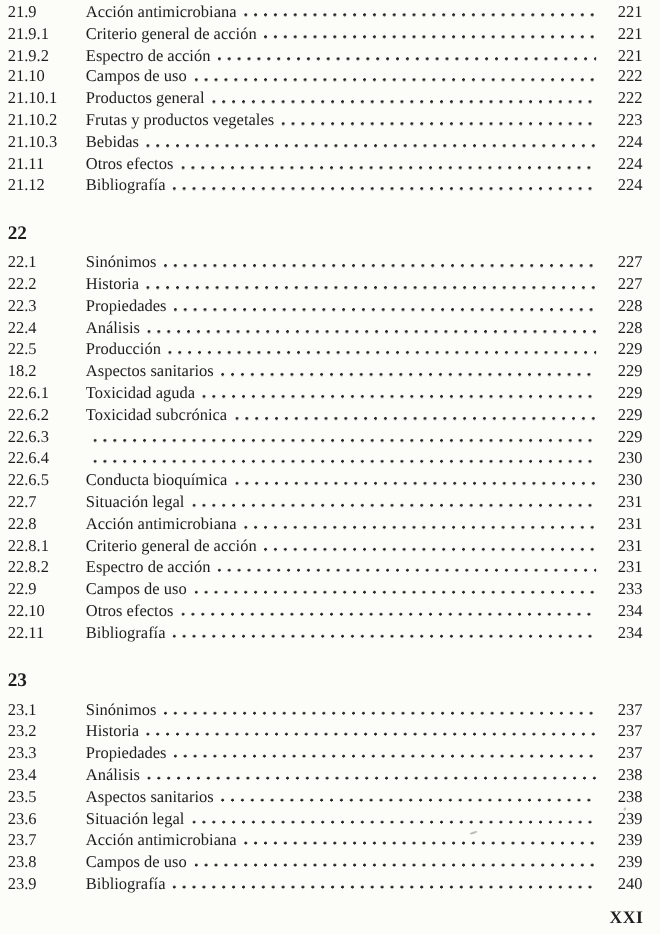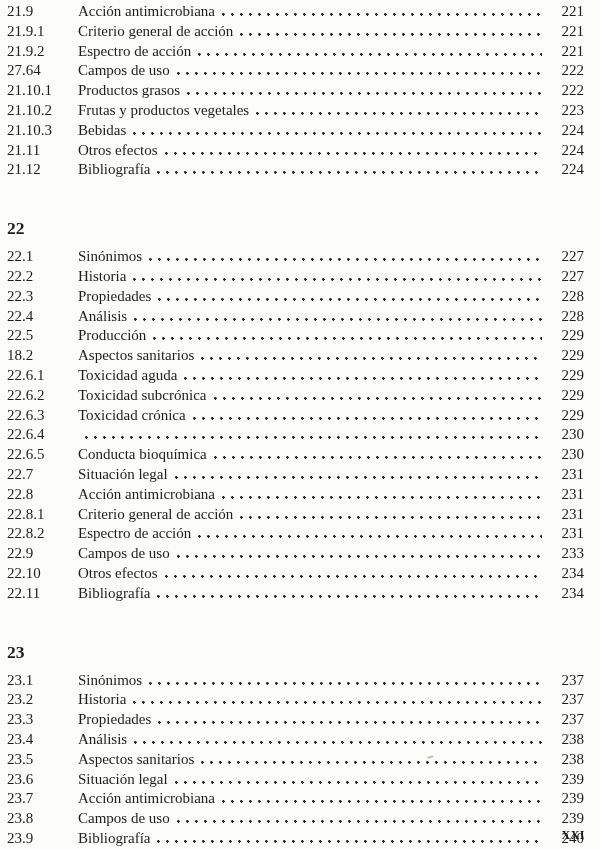--- a/index.html
+++ b/index.html
@@ -26,29 +26,29 @@
     flex:1 1 auto; min-width:14px;
     height:3px; margin:0 10px 0 7px;
     background-image:radial-gradient(circle at 1.4px 1.4px, #262626 1.12px, rgba(0,0,0,0) 1.5px);
     background-size:9px 3px;
     background-repeat:repeat-x;
     background-position:left bottom;
   }
   .pagenum { flex:none; width:32px; text-align:right; }
   .heading {
     display:flex; align-items:baseline;
-    margin-top:36px; margin-bottom:7px;
+    margin-top:19px; margin-bottom:7px;
     font-size:17px; line-height:24px; font-weight:bold;
     white-space:nowrap;
   }
   .heading .num { width:71px; font-size:17.5px; }
   .ital { font-style:italic; }
   .footer {
     position:absolute; right:15px; bottom:5px;
-    font-size:12px; font-weight:bold; line-height:18px;
+    font-size:16px; font-weight:bold; line-height:18px;
     letter-spacing:0.5px;
   }
   .speck { position:absolute; background:#8a8a82; border-radius:50%; opacity:.55; }
   .speck.a { left:427px; top:756px; width:7px; height:2px; transform:rotate(-18deg); }
   .speck.b { left:567px; top:734px; width:2px; height:3px; transform:rotate(24deg); }
 </style>
 </head>
 <body>
 
 <div class="page">
@@ -65,28 +65,28 @@
     <span class="leader"></span>
     <span class="pagenum">221</span>
   </div>
       <div class="row">
     <span class="num">21.9.2</span>
     <span class="title">Espectro de acción</span>
     <span class="leader"></span>
     <span class="pagenum">221</span>
   </div>
       <div class="row">
-    <span class="num">27.64</span>
+    <span class="num">21.10</span>
     <span class="title">Campos de uso</span>
     <span class="leader"></span>
     <span class="pagenum">222</span>
   </div>
       <div class="row">
     <span class="num">21.10.1</span>
-    <span class="title">Productos grasos</span>
+    <span class="title">Productos general</span>
     <span class="leader"></span>
     <span class="pagenum">222</span>
   </div>
       <div class="row">
     <span class="num">21.10.2</span>
     <span class="title">Frutas y productos vegetales</span>
     <span class="leader"></span>
     <span class="pagenum">223</span>
   </div>
       <div class="row">
@@ -153,21 +153,20 @@
     <span class="pagenum">229</span>
   </div>
       <div class="row">
     <span class="num">22.6.2</span>
     <span class="title">Toxicidad subcrónica</span>
     <span class="leader"></span>
     <span class="pagenum">229</span>
   </div>
       <div class="row">
     <span class="num">22.6.3</span>
-    <span class="title">Toxicidad crónica</span>
     <span class="leader"></span>
     <span class="pagenum">229</span>
   </div>
       <div class="row">
     <span class="num">22.6.4</span>
     <span class="leader"></span>
     <span class="pagenum">230</span>
   </div>
       <div class="row">
     <span class="num">22.6.5</span>

